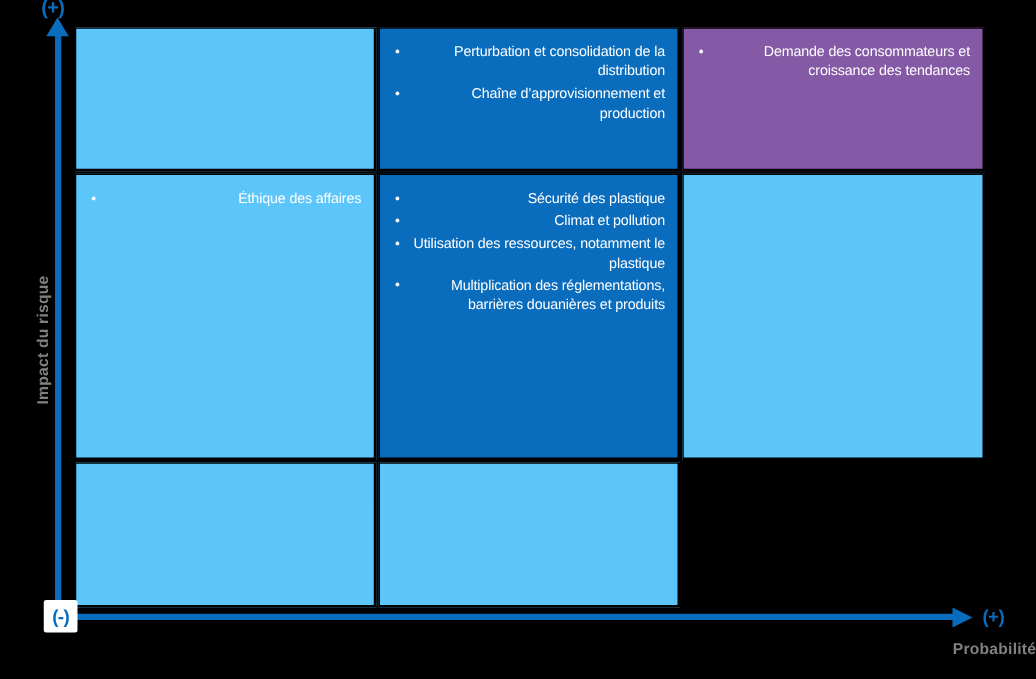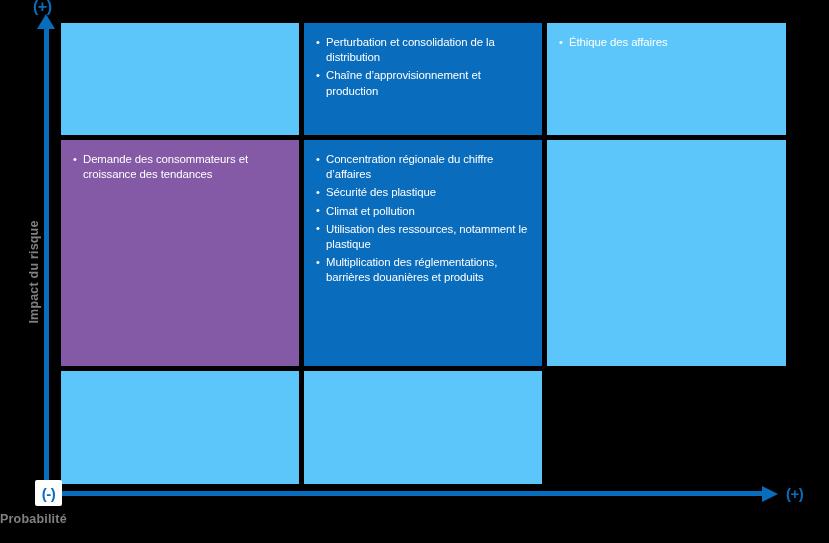--- a/index.html
+++ b/index.html
@@ -20,20 +20,21 @@
     position: absolute;
     left: 60px;
     top: 22px;
     width: 726px;
     height: 462px;
     display: grid;
     grid-template-columns: 241px 241px 242px;
     grid-template-rows: 115px 229px 116px;
     gap: 2px;
     box-sizing: border-box;
+    text-align: right;
   }
 
   .cell {
     position: relative;
     box-sizing: border-box;
     padding: 12px 10px 8px 12px;
     overflow: hidden;
     border: 2px solid #000000;
     border-width: 1px 2px 2px 1px;
   }
@@ -152,21 +153,21 @@
     color: #0a6cbc;
     font-size: 15px;
     font-weight: bold;
     letter-spacing: -0.5px;
   }
   #x-axis-title {
     position: absolute;
     left: 0;
     top: 512px;
     width: 829px;
-    text-align: left;
+    text-align: right;
     color: #808080;
     font-size: 12.5px;
     font-weight: bold;
     letter-spacing: 0.2px;
   }
 </style>
 </head>
 <body>
 
 <div id="y-axis-plus">(+)</div>
@@ -175,33 +176,32 @@
 <div id="y-axis-title">Impact du risque</div>
 
 <div id="matrix-grid">
     <div class="cell light"></div>
     <div class="cell medium">
       <ul class="bullet-list">
         <li>Perturbation et consolidation de la distribution</li>
         <li>Chaîne d’approvisionnement et production</li>
       </ul>
     </div>
+    <div class="cell purple">
+      <ul class="bullet-list">
+        <li>Demande des consommateurs et croissance des tendances</li>
+      </ul>
+    </div>
     <div class="cell light">
       <ul class="bullet-list">
         <li>Éthique des affaires</li>
       </ul>
     </div>
-    <div class="cell purple">
-      <ul class="bullet-list">
-        <li>Demande des consommateurs et croissance des tendances</li>
-      </ul>
-    </div>
     <div class="cell medium">
       <ul class="bullet-list">
-        <li>Concentration régionale du chiffre d’affaires</li>
         <li>Sécurité des plastique</li>
         <li>Climat et pollution</li>
         <li>Utilisation des ressources, notamment le plastique</li>
         <li>Multiplication des réglementations, barrières douanières et produits</li>
       </ul>
     </div>
     <div class="cell light"></div>
     <div class="cell light"></div>
     <div class="cell light"></div>
   </div>

